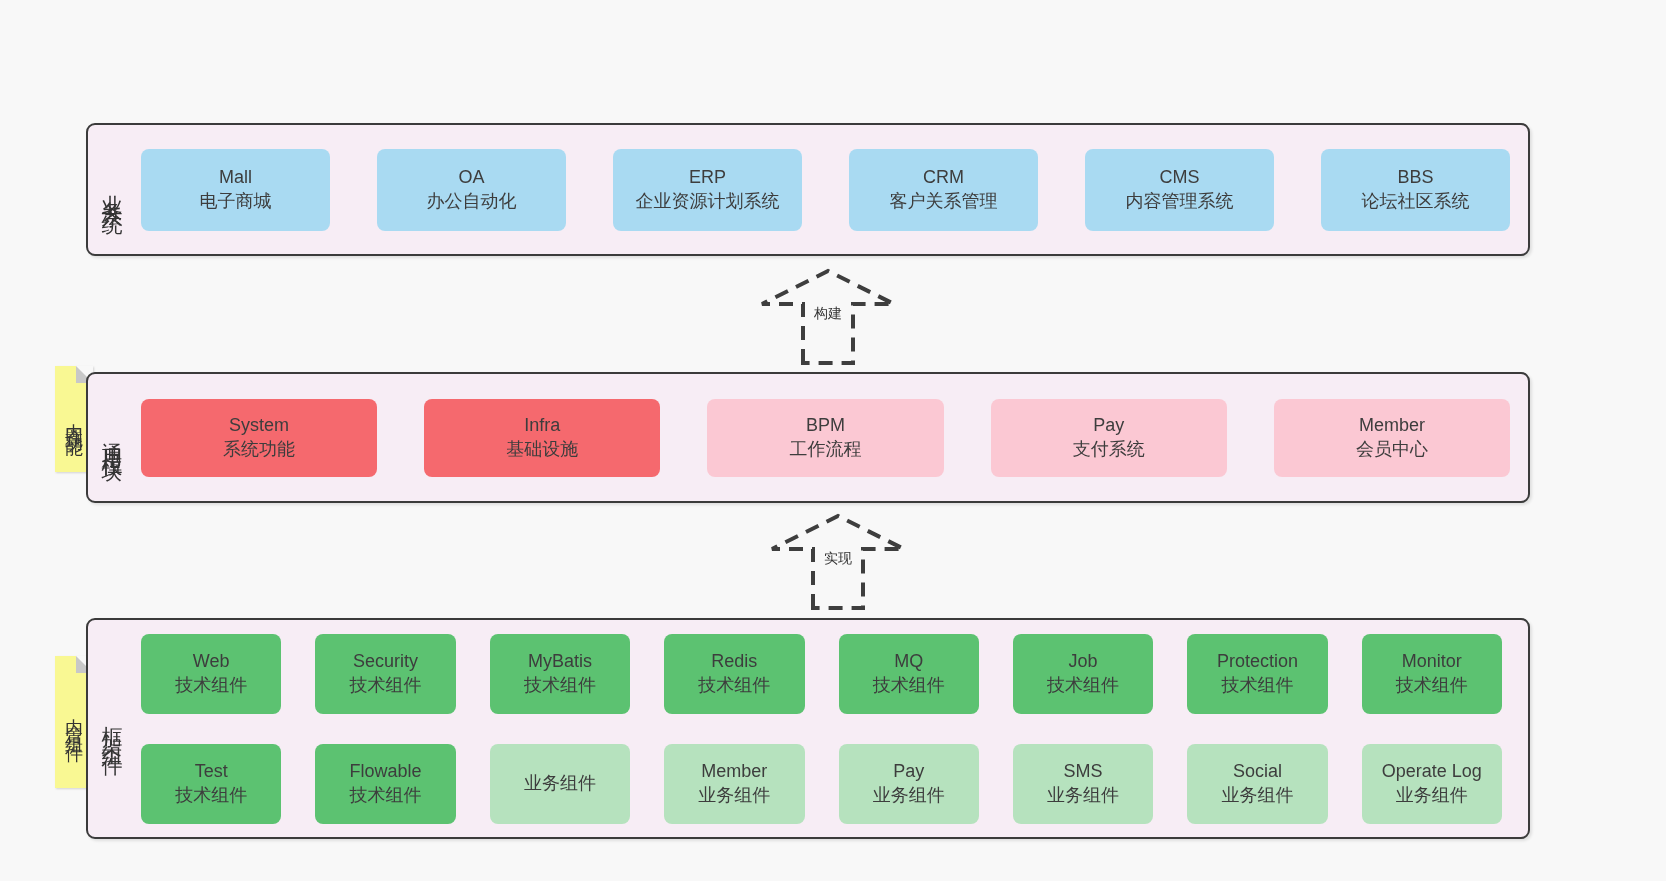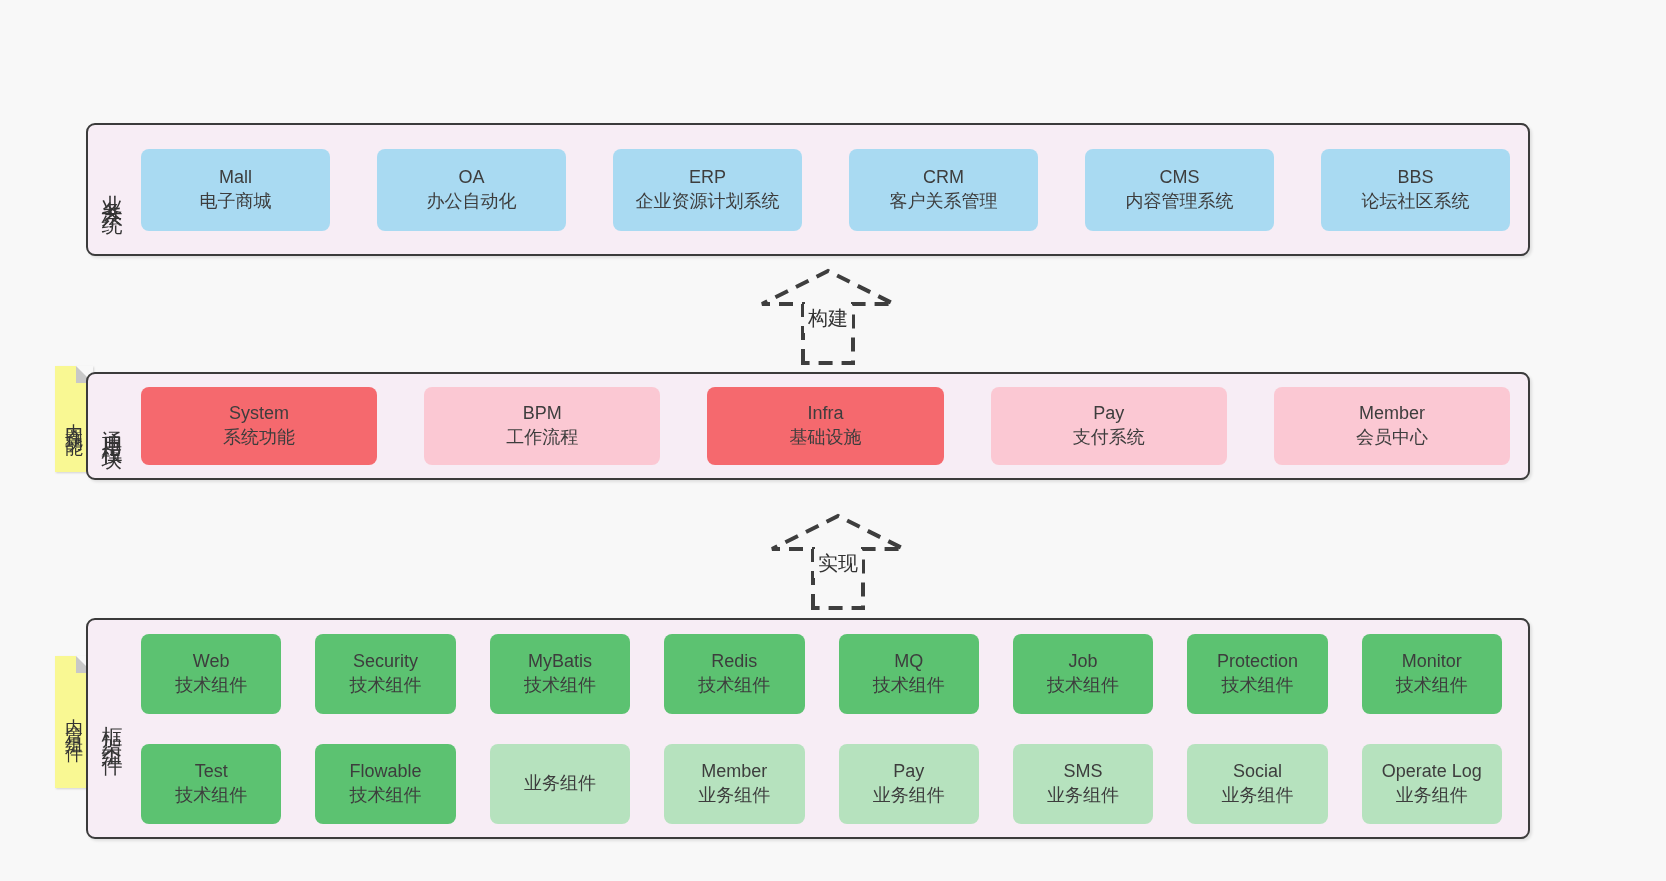--- a/index.html
+++ b/index.html
@@ -8,21 +8,21 @@
   .canvas { position:relative; width:1666px; height:881px; background:#f8f8f8; overflow:hidden; }
 
   
   .layer {
     position:absolute; left:86px; width:1444px;
     background:#f7edf5; border:2px solid #3b3b3b; border-radius:9px;
     display:flex; align-items:center; z-index:1;
     box-shadow:2px 2px 3px rgba(0,0,0,0.10);
   }
   .layer1 { top:123px; height:133px; }
-  .layer2 { top:372px; height:108px; }
+  .layer2 { top:372px; height:131px; }
   .layer3 { top:618px; height:221px; }
 
   .layer-label {
     writing-mode:vertical-lr; text-orientation:upright;
     font-size:21px; color:#333; letter-spacing:6px; line-height:1;
     margin-left:14px; flex:none;
   }
   .layer3 .layer-label { letter-spacing:10px; }
 
   .row { display:flex; flex:1; margin-left:18px; margin-right:18px; gap:47px; }
@@ -45,21 +45,21 @@
   .g-light { background:#b6e2be; }
 
   
   .arrow { position:absolute; width:140px; height:98px; z-index:0; }
   .arrow1 { left:758px; top:268px; }
   .arrow2 { left:768px; top:513px; }
   .arrow svg { display:block; width:100%; height:100%; }
   .arrow path { fill:none; stroke:#3e3e3e; stroke-width:4; stroke-dasharray:14 9; }
   .arrow-label {
     position:absolute; top:36px; left:50%; transform:translateX(-50%);
-    background:#f8f8f8; padding:1px 4px; font-size:20px; color:#333; white-space:nowrap;
+    background:#f8f8f8; padding:1px 4px; font-size:14px; color:#333; white-space:nowrap;
   }
 
   
   .sticky {
     position:absolute; left:55px; width:38px; background:#f9f893; z-index:0;
     display:flex; align-items:center; justify-content:center;
     box-shadow:1px 1px 2px rgba(0,0,0,0.15);
   }
   .sticky1 { top:366px; height:106px; }
   .sticky2 { top:656px; height:132px; }
@@ -121,27 +121,27 @@
     <div class="sticky-text">内置功能</div>
   </div>
 
   <section class="layer layer2">
     <div class="layer-label">通用模块</div>
     <div class="row">
       <div class="box red">
         <div class="box-name">System</div>
         <div class="box-desc">系统功能</div>
       </div>
+      <div class="box red">
+        <div class="box-name">Infra</div>
+        <div class="box-desc">基础设施</div>
+      </div>
       <div class="box pink">
         <div class="box-name">BPM</div>
         <div class="box-desc">工作流程</div>
-      </div>
-      <div class="box red">
-        <div class="box-name">Infra</div>
-        <div class="box-desc">基础设施</div>
       </div>
       <div class="box pink">
         <div class="box-name">Pay</div>
         <div class="box-desc">支付系统</div>
       </div>
       <div class="box pink">
         <div class="box-name">Member</div>
         <div class="box-desc">会员中心</div>
       </div>
     </div>

